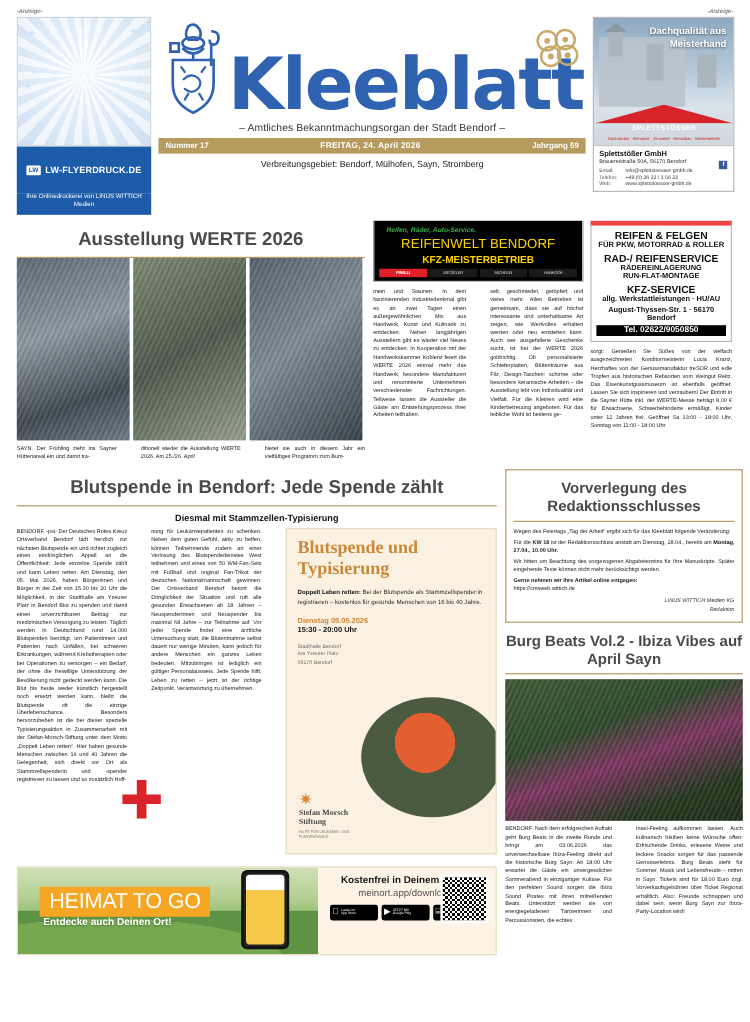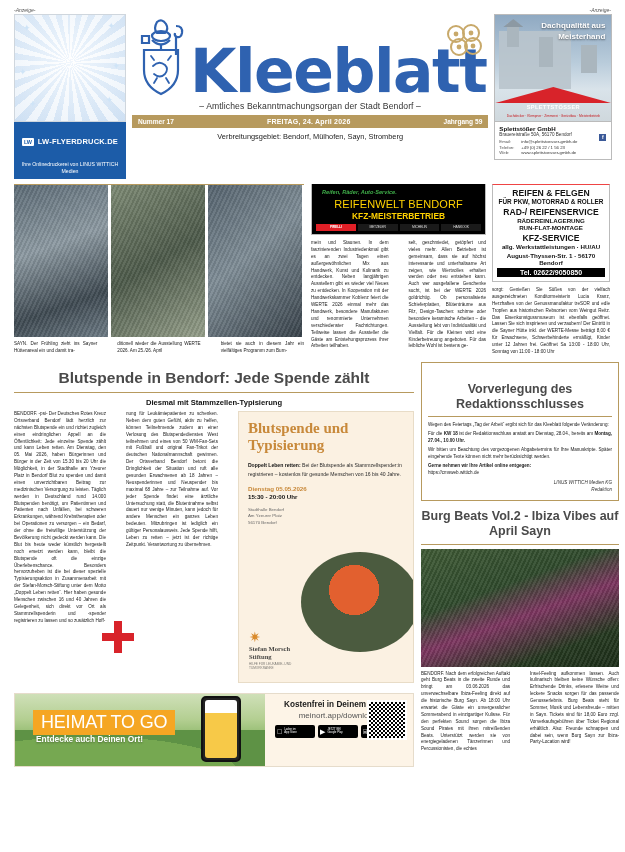--- a/index.html
+++ b/index.html
@@ -158,21 +158,21 @@
   .poster-photo { position: absolute; right: -6px; bottom: 30px; width: 118px; height: 100px;
       border-radius: 50%; overflow:hidden;
       background: radial-gradient(circle at 45% 38%, #e2602f 0 28%, #4b5b3f 28% 100%); }
   .morsch { position:absolute; left: 10px; bottom: 12px; width:64px; }
   .morsch .star { color:#d98a2b; font-size: 14px; line-height:1; }
   .morsch .nm { font-family:"Liberation Serif", serif; font-size: 6.6px; font-weight:bold;
       color:#4b4a47; line-height:1.15; margin-top:1px;}
   .morsch .sb { font-size: 3.2px; color:#7d7b76; margin-top:1px; line-height:1.3;}
 
   
-  .box { border: 1px solid #b79a5e; padding: 19px 6px 6px 6px; }
+  .box { border: 1px solid #b79a5e; padding: 8px 6px 6px 6px; }
   .box-head { text-align:center; font-size: 12.5px; font-weight:bold; color:#4a4a4a;
       line-height: 1.18; }
   .box-rule { border-top:1px solid #b79a5e; margin: 5px 0 5px 0; }
   .box-body { font-size: 4.6px; line-height: 1.52; color:#1a1a1a; text-align:justify; }
   .box-body p { margin-bottom: 2px; }
   .sig { text-align:right; font-style: italic; font-size: 4.6px; color:#333; margin-top: 3px; line-height:1.5;}
 
   
   .heimat { border:1px solid #e6dccb; background: #fdf4e7; height: 74px; display:flex;
       overflow:hidden; position:relative; }
@@ -312,20 +312,21 @@
           <div class="k">Web:</div>
           <div>www.splettstoesser-gmbh.de</div>
         </div>
       </div>
     </div>
   </div>
 
   <div style="display:flex; gap:7px; margin-top:5px;">
 
     <div style="width:290px;flex:0 0 290px;">
+      <div class="sec-head">Ausstellung WERTE 2026</div>
       <div class="sec-rule"></div>
       <div style="display:flex;gap:3px;">
         <div class="photo p1" style="width:94px;height:152px;">
             <div class="photo-grain"></div>
           </div>
         <div class="photo p2" style="width:94px;height:152px;">
             <div class="photo-grain"></div>
           </div>
         <div class="photo p3" style="width:94px;height:152px;">
             <div class="photo-grain"></div>
@@ -351,21 +352,21 @@
             <div>HANKOOK</div>
           </div>
         </div>
         <div class="cols" style="margin-top:5px;">
           <div class="col" style="width:84px;">mein und Staunen. In dem faszinierenden Industriedenkmal gibt es an zwei Tagen einen außergewöhnlichen Mix aus Handwerk, Kunst und Kulinarik zu entdecken. Neben langjährigen Ausstellern gibt es wieder viel Neues zu entdecken. In Kooperation mit der Handwerkskammer Koblenz feiert die WERTE 2026 einmal mehr das Handwerk, besondere Manufakturen und renommierte Unternehmen verschiedenster Fachrichtungen. Teilweise lassen die Aussteller die Gäste am Entstehungsprozess ihrer Arbeiten teilhaben.</div>
           <div class="col" style="width:84px;">selt, geschmiedet, getöpfert und vieles mehr. Allen Betrieben ist gemeinsam, dass sie auf höchst interessante und unterhaltsame Art zeigen, wie Wertvolles erhalten werden oder neu entstehen kann. Auch wer ausgefallene Geschenke sucht, ist bei der WERTE 2026 goldrichtig. Ob personalisierte Schieferplatten, Blütenträume aus Filz, Design-Taschen: schirme oder besondere keramische Arbeiten – die Ausstellung lebt von Individualität und Vielfalt. Für die Kleinen wird eine Kinderbetreuung angeboten. Für das leibliche Wohl ist bestens ge-</div>
         </div>
       </div>
 
       <div style="width:118px;flex:0 0 118px;">
-        <div class="rf-ad" style="border-top:1px solid #ef4444;">
+        <div class="rf-ad" style="border-top:4px solid #ef4444;">
           <div class="rf-t1">REIFEN &amp; FELGEN</div>
           <div class="rf-t2">FÜR PKW, MOTORRAD &amp; ROLLER</div>
           <div class="rf-t3">RAD-/ REIFENSERVICE</div>
           <div class="rf-t4">RÄDEREINLAGERUNG</div>
           <div class="rf-t4">RUN-FLAT-MONTAGE</div>
           <div class="rf-t5">KFZ-SERVICE</div>
           <div class="rf-t6">allg. Werkstattleistungen · HU/AU</div>
           <div class="rf-t7">August-Thyssen-Str. 1 · 56170 Bendorf</div>
           <div class="rf-tel">Tel. 02622/9050850</div>
         </div>

